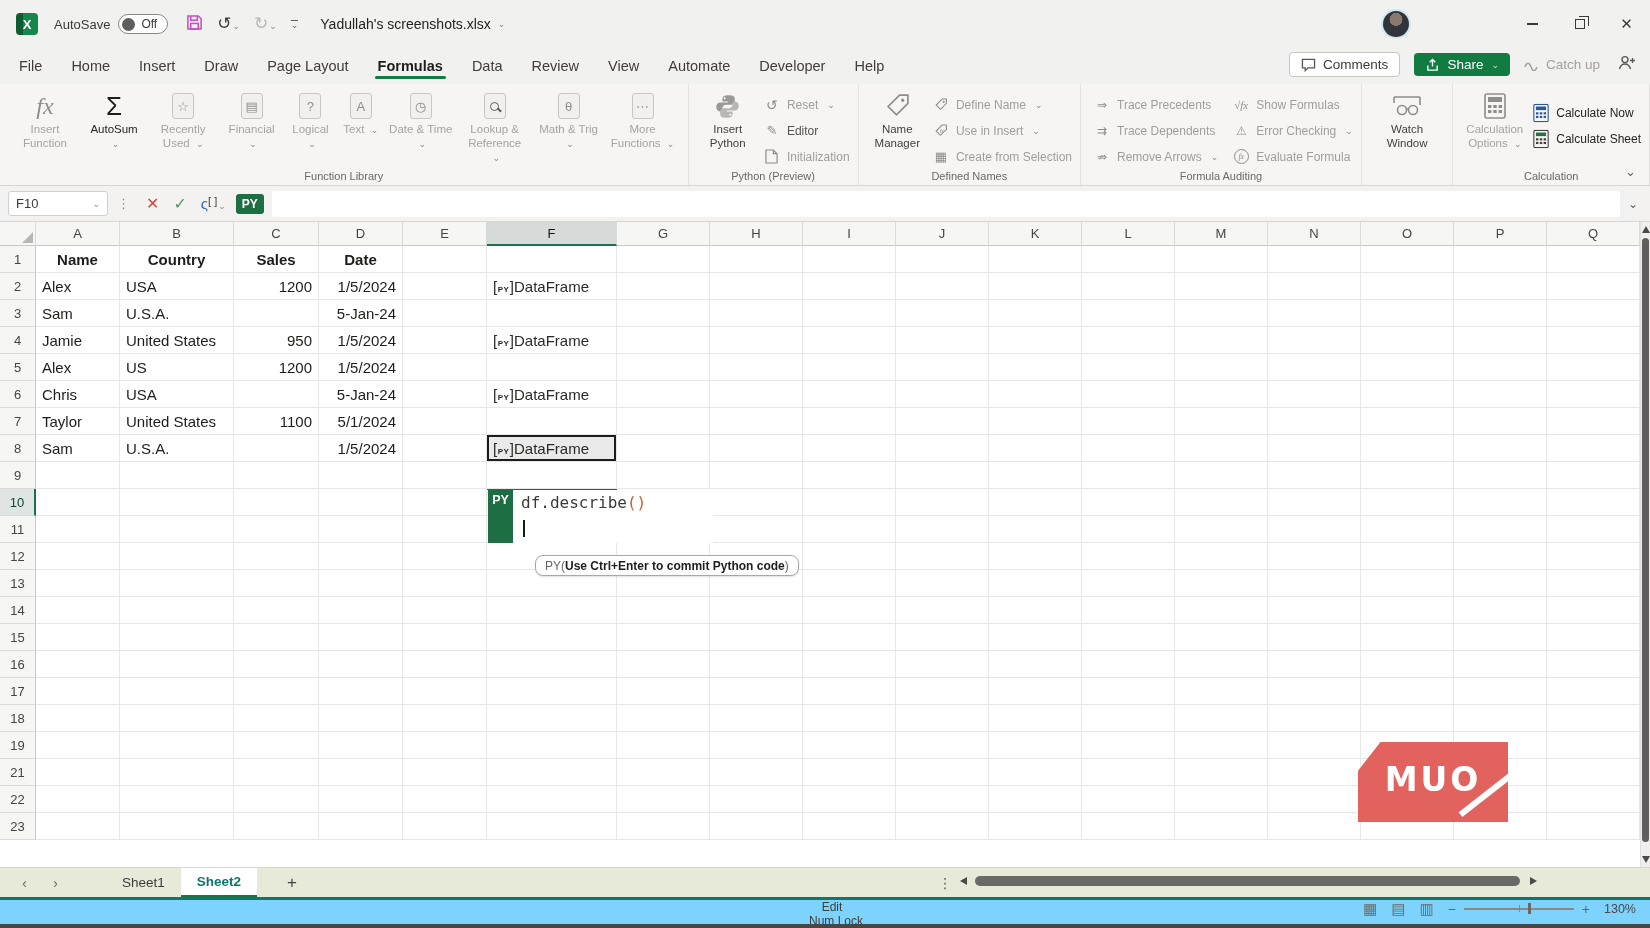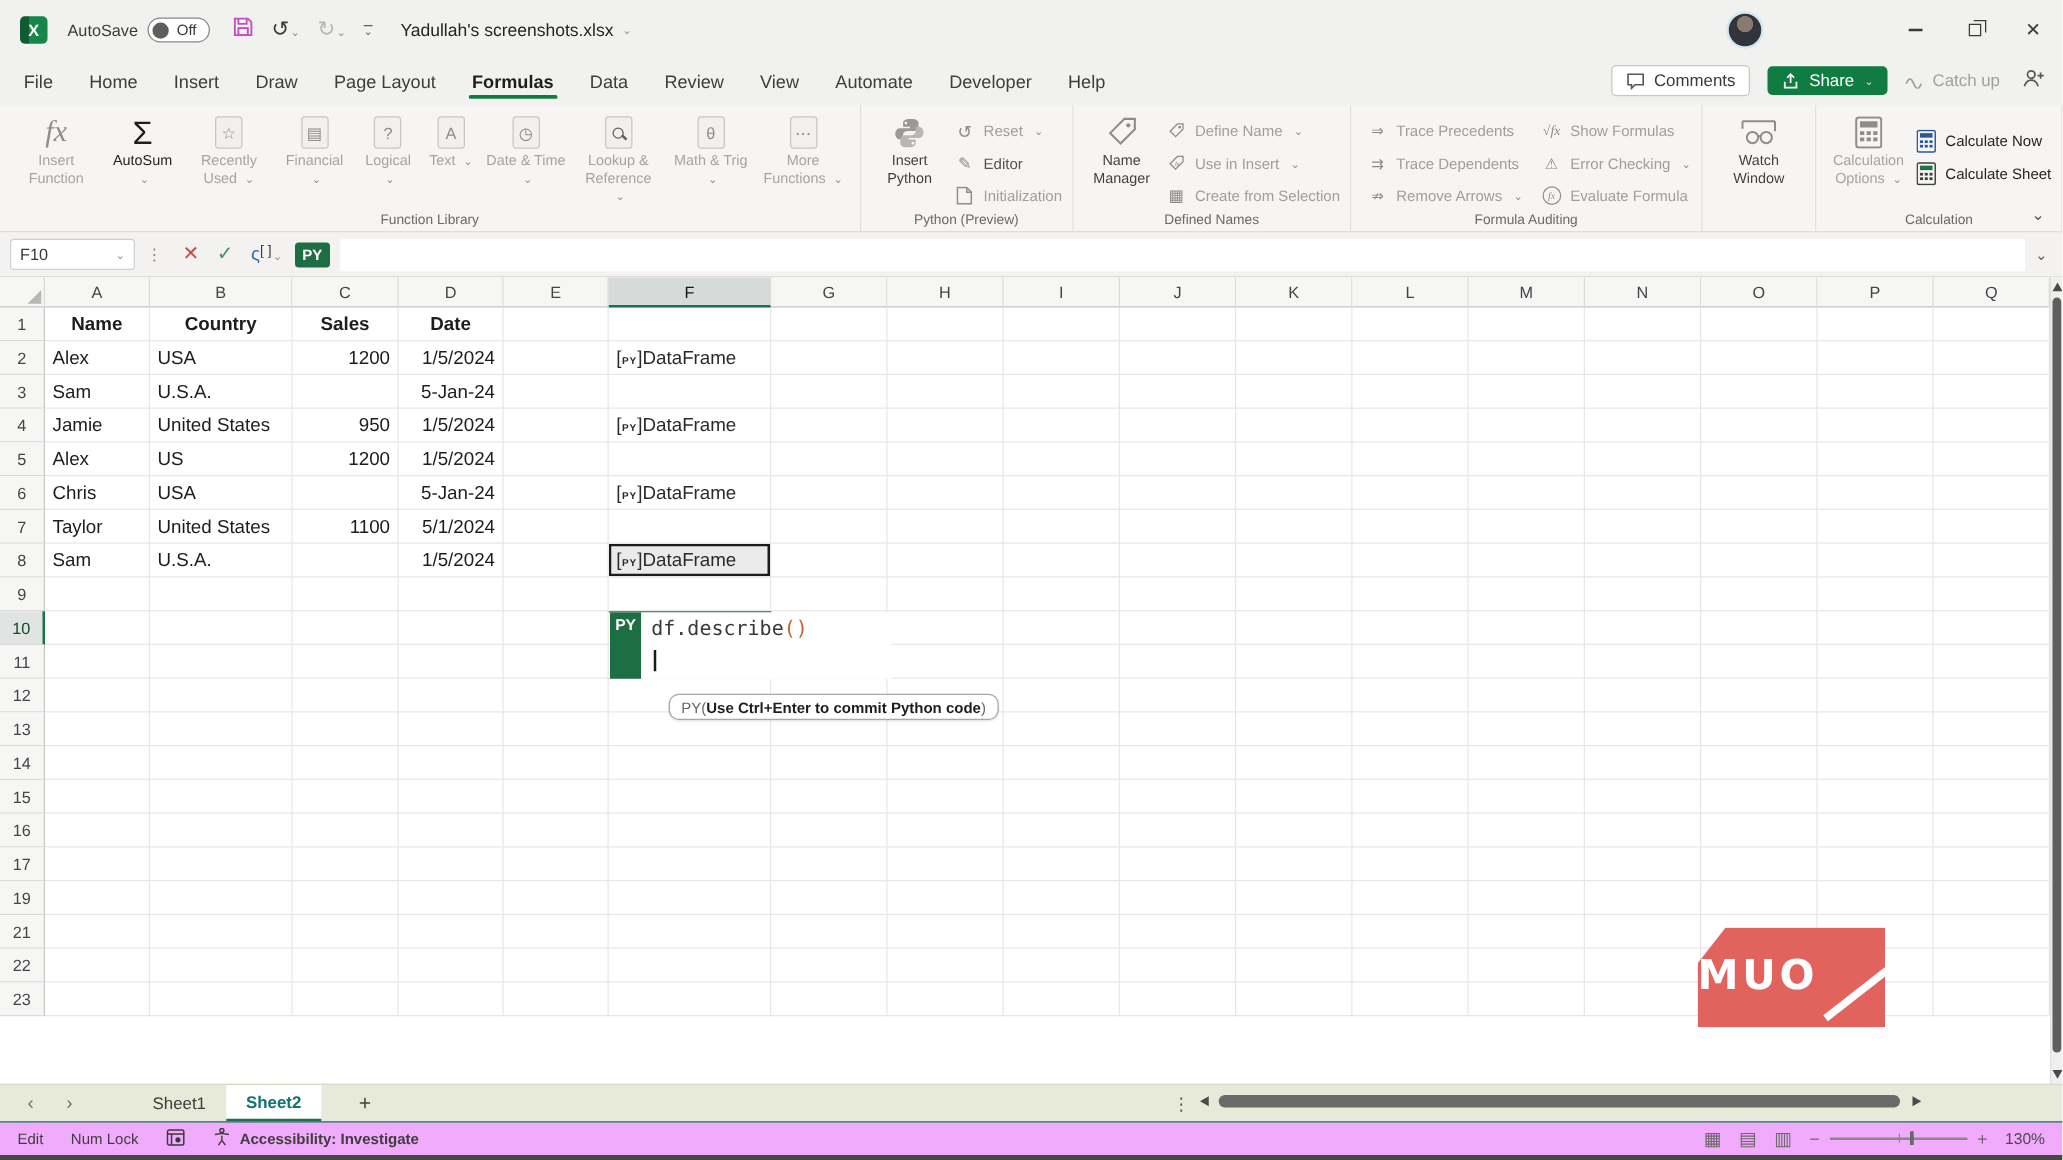--- a/index.html
+++ b/index.html
@@ -121,21 +121,21 @@
   .pyedit-area { left:513px; top:268px; width:200px; height:53px; background:#fff; }
   .pyedit-code { position:absolute; left:8px; top:3px; font-family:"DejaVu Sans Mono", monospace; font-size:16px; color:#3a3a3a; white-space:nowrap; }
   .pyedit-code .paren { color:#c4622d; }
   .pyedit-cursor { position:absolute; left:10px; top:30px; width:1.5px; height:17px; background:#1a1a1a; }
   .pytooltip { left:535px; top:333px; background:#fff; border:1px solid #aaa8a6; border-radius:8px;
     padding:2.5px 9px; font-size:12px; white-space:nowrap; box-shadow:0 1px 2px rgba(0,0,0,.12); }
   .pytooltip .dim { color:#6a6866; }
   .pytooltip .strong { color:#1f1e1d; font-weight:bold; }
 
   .muo { left:1358px; top:520px; width:150px; height:80px; background:#e2625e;
-    clip-path:polygon(0 36%, 15% 0, 100% 0, 100% 100%, 0 100%); display:flex; align-items:center; justify-content:flex-start; }
+    clip-path:polygon(0 36%, 15% 0, 100% 0, 100% 100%, 0 100%); display:flex; align-items:center; justify-content:center; }
   .muo-text { color:#fff; font-size:33px; font-weight:bold; letter-spacing:3px; font-family:"DejaVu Sans", sans-serif; margin-top:-6px; }
   .muo-slash { position:absolute; left:1452px; top:565px; width:80px; height:6px; background:#fff; transform:rotate(-38deg); }
 
   .vscroll { position:absolute; right:0; top:0; width:10px; height:645px; background:#f0efee; border-left:1px solid #e2e0de; }
   .vthumb { position:absolute; left:1px; top:16px; width:7px; height:604px; background:#5f5e5c; border-radius:4px; }
   .tri-up { position:absolute; left:1px; top:4px; border-left:4px solid transparent; border-right:4px solid transparent; border-bottom:7px solid #4a4a48; }
   .tri-down { position:absolute; left:1px; bottom:4px; border-left:4px solid transparent; border-right:4px solid transparent; border-top:7px solid #4a4a48; }
 
   
   #tabbar { top:867px; height:30px; background:#e8ead9; border-top:1px solid #d7d9c8; display:flex; align-items:center; }
@@ -144,21 +144,21 @@
   .sheettabs { display:flex; margin-left:48px; height:100%; align-items:stretch; }
   .stab { display:flex; align-items:center; padding:0 16px; font-size:13.5px; color:#3c3b3a; }
   .stab.active { background:#fff; color:#0f766e; font-weight:bold; border-bottom:2.5px solid #1e7145; }
   .addsheet { font-size:17px; color:#444240; margin-left:30px; }
   .tab-dots { position:absolute; left:938px; font-size:14px; color:#5a5857; }
   .hthumb { position:absolute; left:975px; top:876px; width:545px; height:10px; background:#696968; border-radius:5px; }
   .htri-l { position:absolute; left:960px; top:877px; border-top:4px solid transparent; border-bottom:4px solid transparent; border-right:7px solid #4a4a48; }
   .htri-r { position:absolute; left:1530px; top:877px; border-top:4px solid transparent; border-bottom:4px solid transparent; border-left:7px solid #4a4a48; }
 
   
-  #statusbar { top:897px; height:27px; background:#f0abfc; border-top:1px solid #0f766e; display:flex; align-items:center; font-size:12px; color:#3f3e3c; }
+  #statusbar { top:897px; height:27px; background:#7dd3fc; border-top:3px solid #0f766e; display:flex; align-items:center; font-size:12px; color:#3f3e3c;flex-direction:column; }
   .sb-item { margin-left:22px; }
   .sb-item:first-child { margin-left:14px; }
   .sb-acc { font-weight:bold; margin-left:7px; }
   .sb-right { position:absolute; right:14px; display:flex; align-items:center; gap:14px; }
   .viewic { font-size:15px; color:#6a6866; }
   .zoomline { display:flex; align-items:center; gap:8px; color:#6a6866; }
   .ztrack { width:110px; height:1.4px; background:#8a8886; position:relative; }
   .zknob { position:absolute; left:58%; top:-5px; width:3px; height:11px; background:#6a6866; }
   .ztick { position:absolute; left:50%; top:-3px; width:1.4px; height:7px; background:#8a8886; }
   .zsign { font-size:14px; }
@@ -916,20 +916,40 @@
         <div class="cell" style="width: 93px;"></div>
         <div class="cell" style="width: 93px;"></div>
         <div class="cell" style="width: 93px;"></div>
         <div class="cell" style="width: 93px;"></div>
         <div class="cell" style="width: 93px;"></div>
         <div class="cell" style="width: 93px;"></div>
         <div class="cell" style="width: 93px;"></div>
         <div class="cell" style="width: 93px;"></div>
       </div>
       <div class="srow">
+        <div class="rhcell">18</div>
+        <div class="cell" style="width: 84px;"></div>
+        <div class="cell" style="width: 114px;"></div>
+        <div class="cell" style="width: 85px;"></div>
+        <div class="cell" style="width: 84px;"></div>
+        <div class="cell" style="width: 84px;"></div>
+        <div class="cell" style="width: 130px;"></div>
+        <div class="cell" style="width: 93px;"></div>
+        <div class="cell" style="width: 93px;"></div>
+        <div class="cell" style="width: 93px;"></div>
+        <div class="cell" style="width: 93px;"></div>
+        <div class="cell" style="width: 93px;"></div>
+        <div class="cell" style="width: 93px;"></div>
+        <div class="cell" style="width: 93px;"></div>
+        <div class="cell" style="width: 93px;"></div>
+        <div class="cell" style="width: 93px;"></div>
+        <div class="cell" style="width: 93px;"></div>
+        <div class="cell" style="width: 93px;"></div>
+      </div>
+      <div class="srow">
         <div class="rhcell">19</div>
         <div class="cell" style="width: 84px;"></div>
         <div class="cell" style="width: 114px;"></div>
         <div class="cell" style="width: 85px;"></div>
         <div class="cell" style="width: 84px;"></div>
         <div class="cell" style="width: 84px;"></div>
         <div class="cell" style="width: 130px;"></div>
         <div class="cell" style="width: 93px;"></div>
         <div class="cell" style="width: 93px;"></div>
         <div class="cell" style="width: 93px;"></div>

